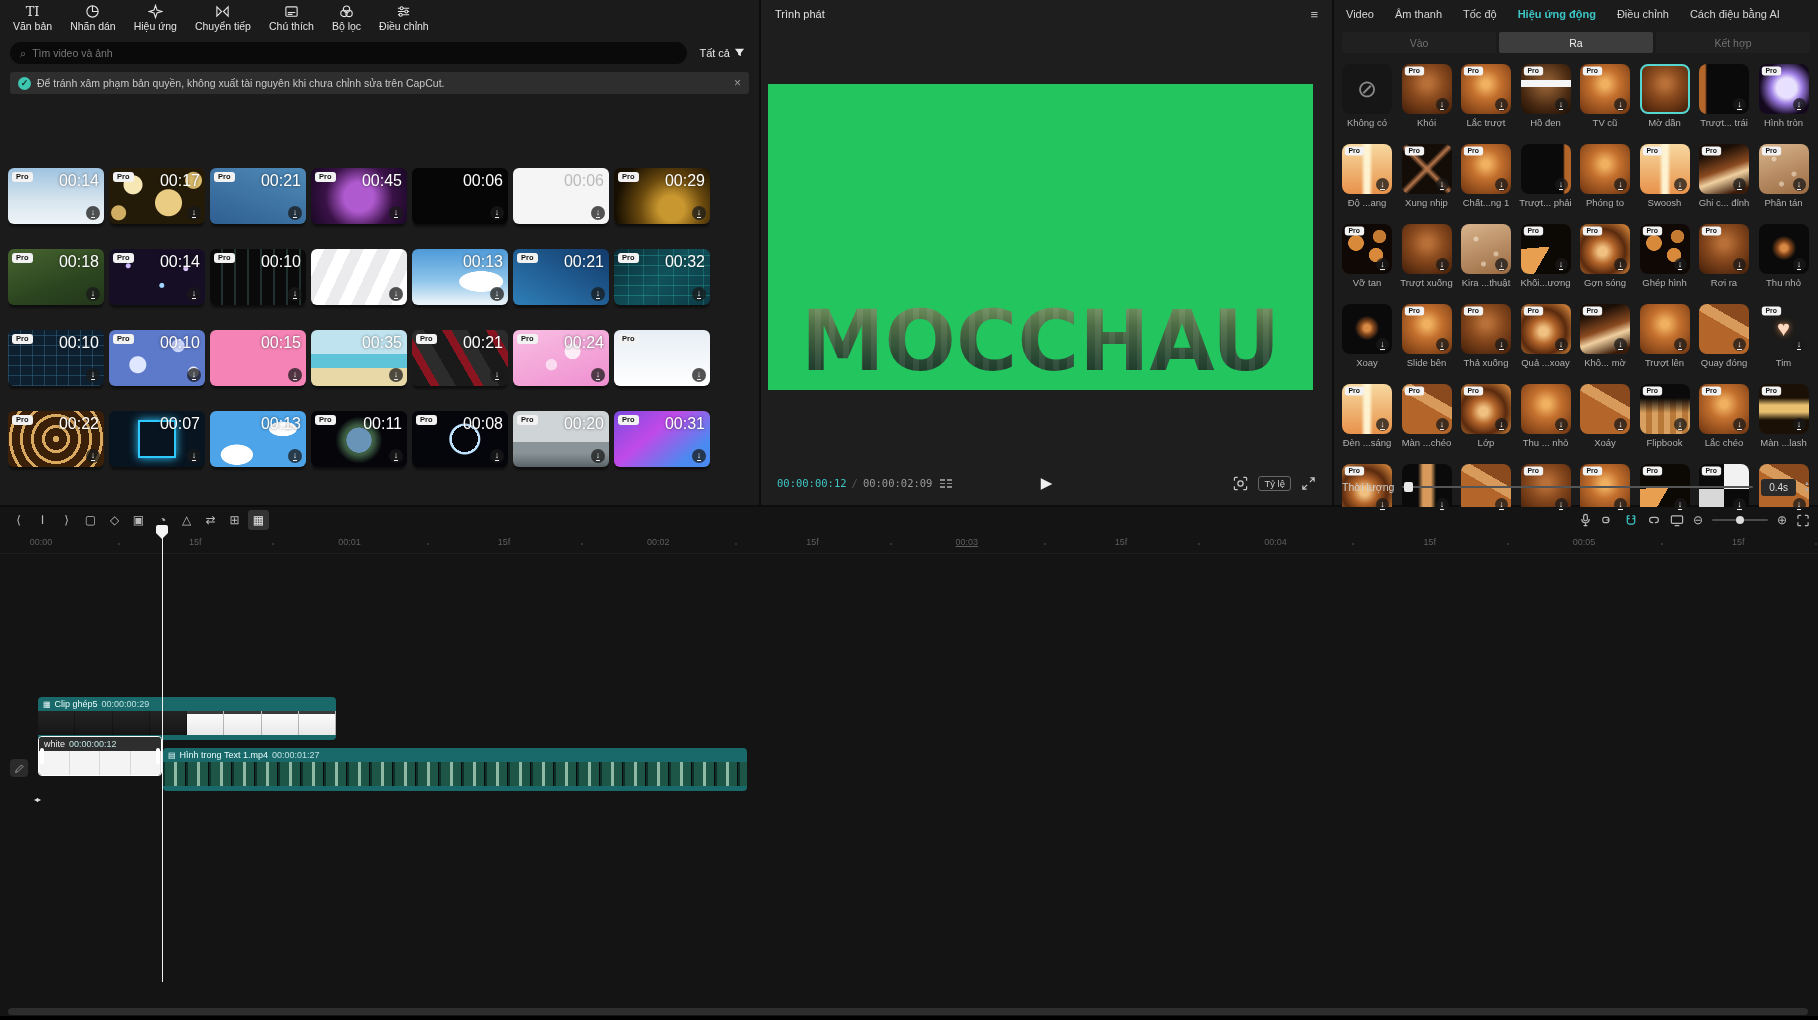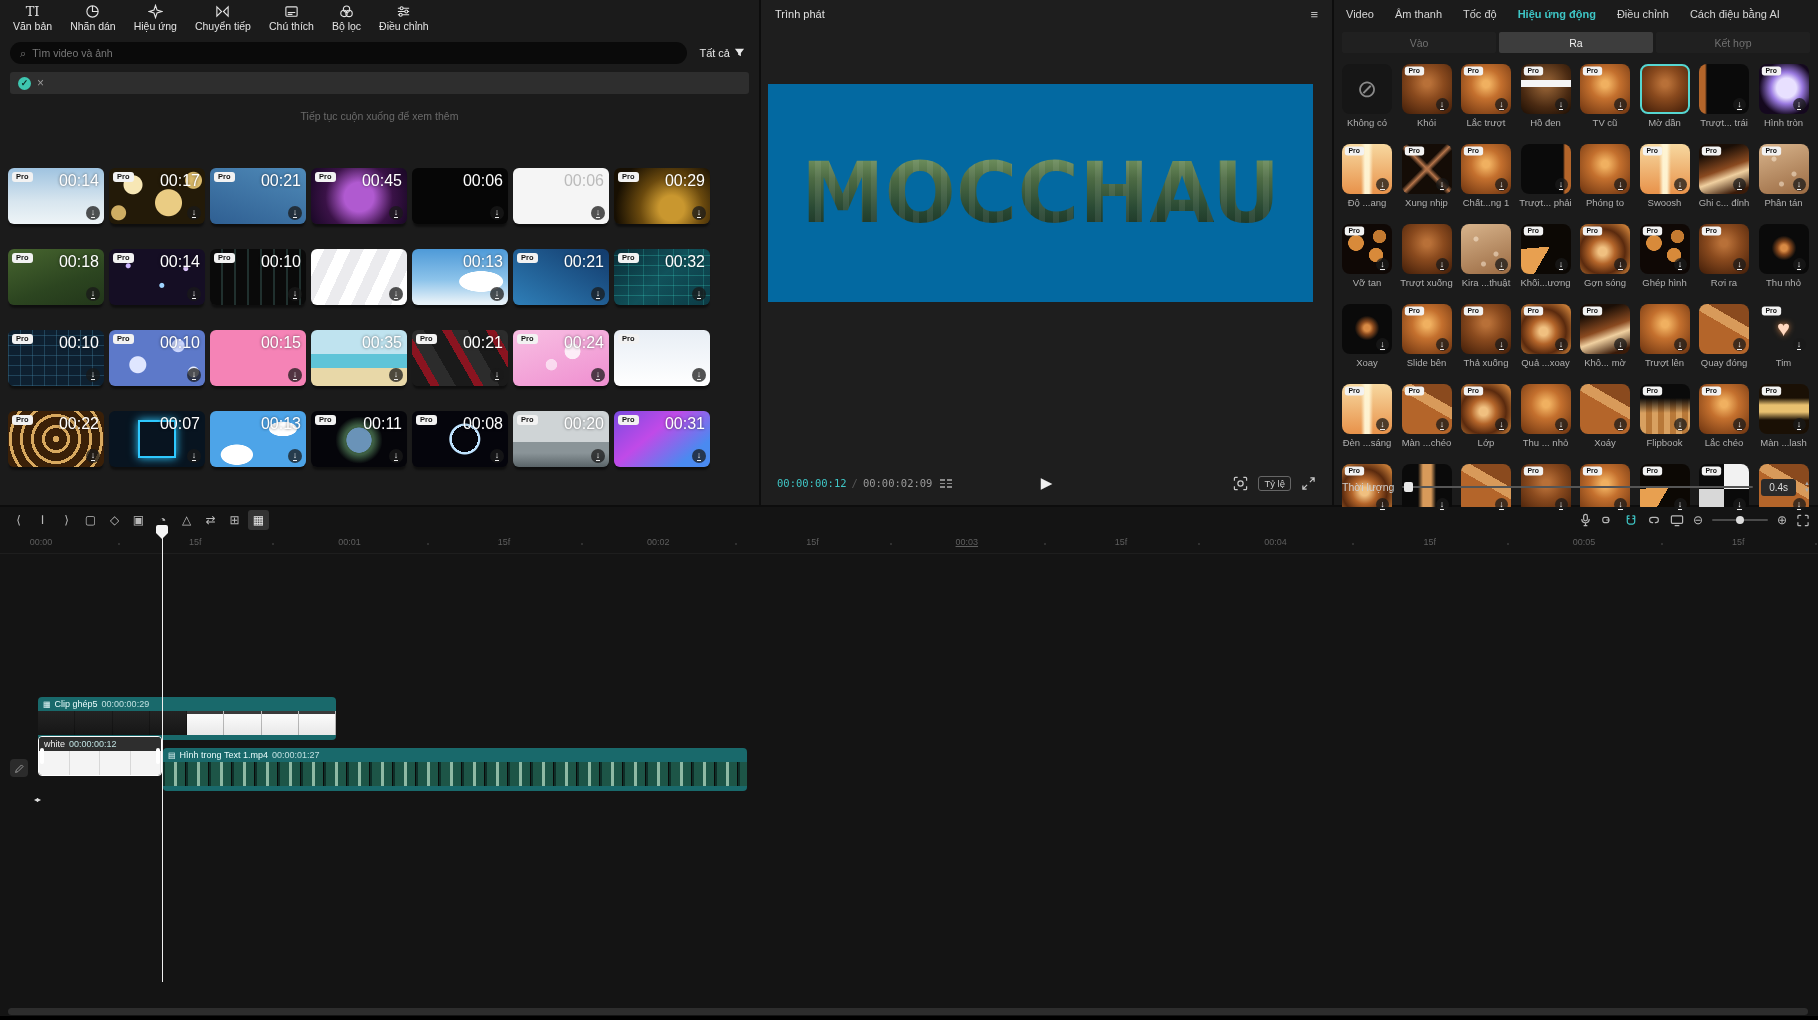--- a/index.html
+++ b/index.html
@@ -58,21 +58,21 @@
   .v-cclouds{background:radial-gradient(ellipse at 28% 78%,#fff 0 16%,transparent 17%),radial-gradient(ellipse at 76% 32%,#fff 0 13%,transparent 14%),#4da4e8;}
   .v-earth{background:radial-gradient(circle at 50% 52%,#6a93b8 0 22%,#3d5e43 23% 26%,#05050a 42%);}
   .v-ring2{background:radial-gradient(circle at 55% 50%,transparent 0 13px,#bfe3ff 13px 15px,transparent 16px),#05050c;}
   .v-birds{background:linear-gradient(180deg,#cfd4d6 0 55%,#8a9498 55% 75%,#5a6468);}
   .v-crystal{background:linear-gradient(140deg,#7a4ae0,#c04ae8 40%,#4a8af0 80%);}
   
   #center{left:761px;top:0;width:571px;height:505px;background:#1e1e1e;}
   #phead{display:flex;align-items:center;height:28px;padding:0 14px;}
   #phead .t{flex:1;font-size:11px;color:#e0e0e0;}
   #pmenu{color:#bbb;font-size:13px;cursor:pointer;}
-  #video{position:absolute;left:7px;top:84px;width:545px;height:218px;background:#0369a1;display:flex;align-items:center;justify-content:center;overflow:hidden;}
+  #video{position:absolute;left:7px;top:84px;width:545px;height:306px;background:#22c55e;display:flex;align-items:flex-end;justify-content:center;overflow:hidden;}
   #vtitle{font-family:"DejaVu Sans",sans-serif;font-weight:800;font-size:84px;letter-spacing:0px;background:
     repeating-linear-gradient(90deg,rgba(255,255,255,.08) 0 6px,transparent 6px 14px),
     linear-gradient(180deg,#85a86e 0%,#4d6b44 35%,#2a4a34 65%,#14291f 100%);
     -webkit-background-clip:text;background-clip:text;color:transparent;}
   #pctrl{position:absolute;left:0;right:0;top:466px;height:34px;display:flex;align-items:center;padding:0 16px;box-sizing:border-box;}
   #tc{display:flex;align-items:center;gap:5px;font-family:"DejaVu Sans Mono",monospace;font-size:10.5px;}
   #tc .cur{color:#3fc6c6;}
   #tc .sep{color:#555;}
   #tc .tot{color:#9a9a9a;}
   #gridico{margin-left:8px;display:flex;gap:2px;}
@@ -240,24 +240,24 @@
       <div id="allbtn">
         <span>Tất cả</span>
         <svg width="11" height="11" viewBox="0 0 12 12">
             <path d="M1 2 H11 L7.5 6.5 V10 L4.5 8.5 V6.5 Z" fill="#e8e8e8"></path>
           </svg>
       </div>
     </div>
 
     <div id="notice">
       <span id="shield">✓</span>
+      <span class="txt">Để tránh xâm phạm bản quyền, không xuất tài nguyên khi chưa chỉnh sửa trên CapCut.</span>
       <span id="nclose">×</span>
     </div>
 
-    <div id="scrollhint">Tiếp tục cuộn xuống để xem thêm</div>
     <div id="mediagrid">
         <div class="thumb v-sky">
           <span class="pro">Pro</span>
           <span class="dur">00:14</span>
           <span class="dl">
             <i>↓</i>
           </span>
         </div>
         <div class="thumb v-bokeh">
           <span class="pro">Pro</span>

